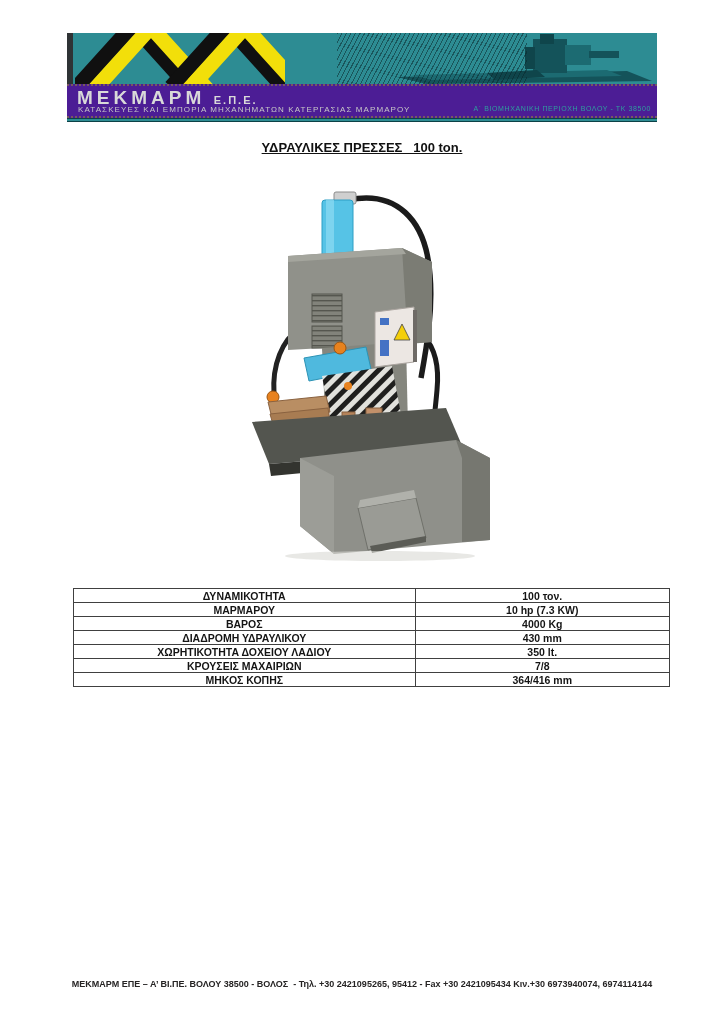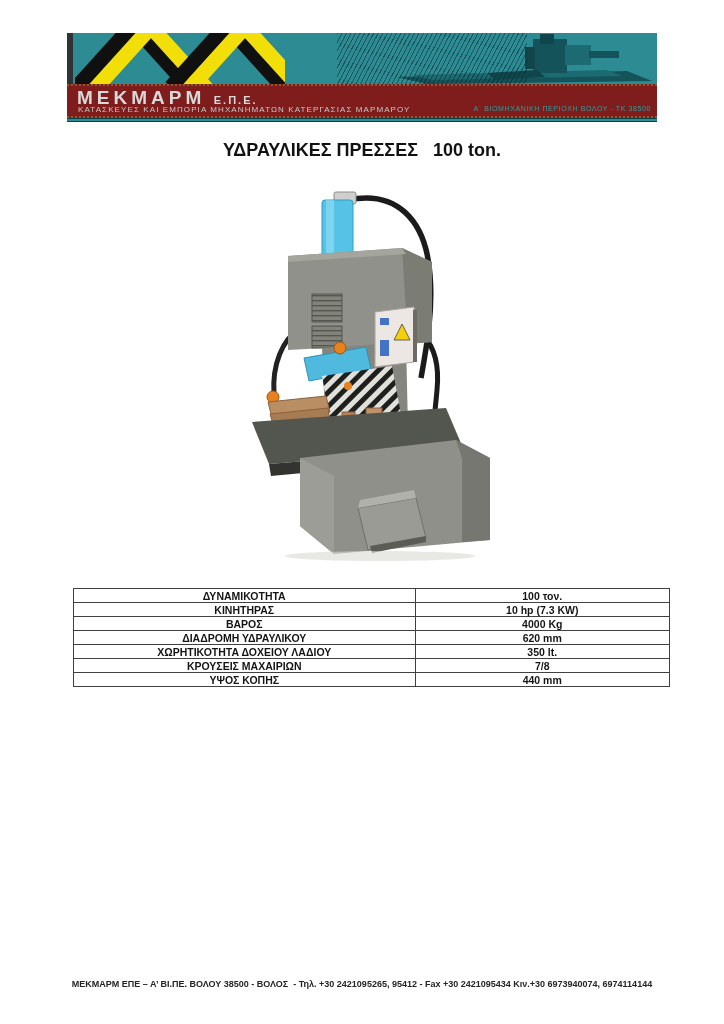--- a/index.html
+++ b/index.html
@@ -8,34 +8,34 @@
   .page { position:relative; width:724px; height:1024px; background:#ffffff; overflow:hidden; margin:0 auto; }
 
   
   .banner { position:absolute; left:67px; top:33px; width:590px; }
   .banner-teal { position:relative; height:51px; background:#2d8c93; overflow:hidden; }
   .banner-left-edge { position:absolute; left:0; top:0; width:6px; height:100%; background:#2f3335; }
   .banner-logo { position:absolute; left:8px; top:0; }
   .banner-photo { position:absolute; right:0; top:0; width:320px; height:100%; }
   .banner-hatch { position:absolute; right:130px; top:0; width:190px; height:100%;
       background:repeating-linear-gradient(118deg,rgba(10,40,44,.55) 0 1px, transparent 1px 4px); }
-  .banner-band { position:relative; height:34px; background:#7f1d1d;
+  .banner-band { position:relative; height:34px; background:#4c1d95;
       border-top:2px dotted rgba(150,130,60,.6); border-bottom:2px dotted rgba(150,130,60,.6); }
   .band-company { position:absolute; left:10px; top:1px; color:#d9d9d9; white-space:nowrap; }
   .band-company .main { font-size:19px; font-weight:bold; letter-spacing:4px; }
   .band-company .suffix { font-size:11px; font-weight:bold; letter-spacing:2px; margin-left:4px; }
   .band-tagline { position:absolute; left:11px; bottom:2px; font-size:8px; letter-spacing:1.1px;
       color:#c7c7c7; white-space:nowrap; }
   .band-location { position:absolute; right:6px; bottom:4px; font-size:7px; letter-spacing:.6px;
       color:#2f9e9e; white-space:nowrap; }
   .banner-strip { height:4px; background:#2d8c93; box-shadow: inset 0 -1px 0 #0c4146, inset 0 1px 0 #0c4146; }
 
   
   .doc-title { position:absolute; left:0; top:140px; width:100%; text-align:center;
-      font-size:18px; font-weight:bold; color:#111; white-space:pre; }
+      font-size:13px; font-weight:bold; color:#111; text-decoration:underline; white-space:pre; }
 
   
   .figure { position:absolute; left:230px; top:190px; width:262px; height:372px; }
 
   
   .spec-table { position:absolute; left:73px; top:588px; width:597px; border-collapse:collapse; }
   .spec-table td { border:1px solid #404040; height:14px; text-align:center; vertical-align:middle;
       font-size:10.5px; font-weight:bold; color:#141414; padding:0 4px; }
   .spec-table td.lbl { width:57.3%; }
 
@@ -158,42 +158,42 @@
     </svg>
   </div>
 
   <table class="spec-table">
     <tbody>
       <tr>
         <td class="lbl">ΔΥΝΑΜΙΚΟΤΗΤΑ</td>
         <td>100 τον.</td>
       </tr>
       <tr>
-        <td class="lbl">ΚΙΝΗΤΗΡΑΣ</td>
+        <td class="lbl">ΜΑΡΜΑΡΟΥ</td>
         <td>10 hp (7.3 KW)</td>
       </tr>
       <tr>
         <td class="lbl">ΒΑΡΟΣ</td>
         <td>4000 Kg</td>
       </tr>
       <tr>
         <td class="lbl">ΔΙΑΔΡΟΜΗ ΥΔΡΑΥΛΙΚΟΥ</td>
-        <td>620 mm</td>
+        <td>430 mm</td>
       </tr>
       <tr>
         <td class="lbl">ΧΩΡΗΤΙΚΟΤΗΤΑ ΔΟΧΕΙΟΥ ΛΑΔΙΟΥ</td>
         <td>350 lt.</td>
       </tr>
       <tr>
         <td class="lbl">ΚΡΟΥΣΕΙΣ ΜΑΧΑΙΡΙΩΝ</td>
         <td>7/8</td>
       </tr>
       <tr>
-        <td class="lbl">ΥΨΟΣ ΚΟΠΗΣ</td>
-        <td>440 mm</td>
+        <td class="lbl">ΜΗΚΟΣ ΚΟΠΗΣ</td>
+        <td>364/416 mm</td>
       </tr>
     </tbody>
   </table>
 
   <div class="footer">
     <div class="line1">ΜΕΚΜΑΡΜ ΕΠΕ – Α’ ΒΙ.ΠΕ. ΒΟΛΟΥ 38500 - ΒΟΛΟΣ  - Τηλ. +30 2421095265, 95412 - Fax +30 2421095434 Κιν.+30 6973940074, 6974114144</div>
   </div>
 
 </div>
 

